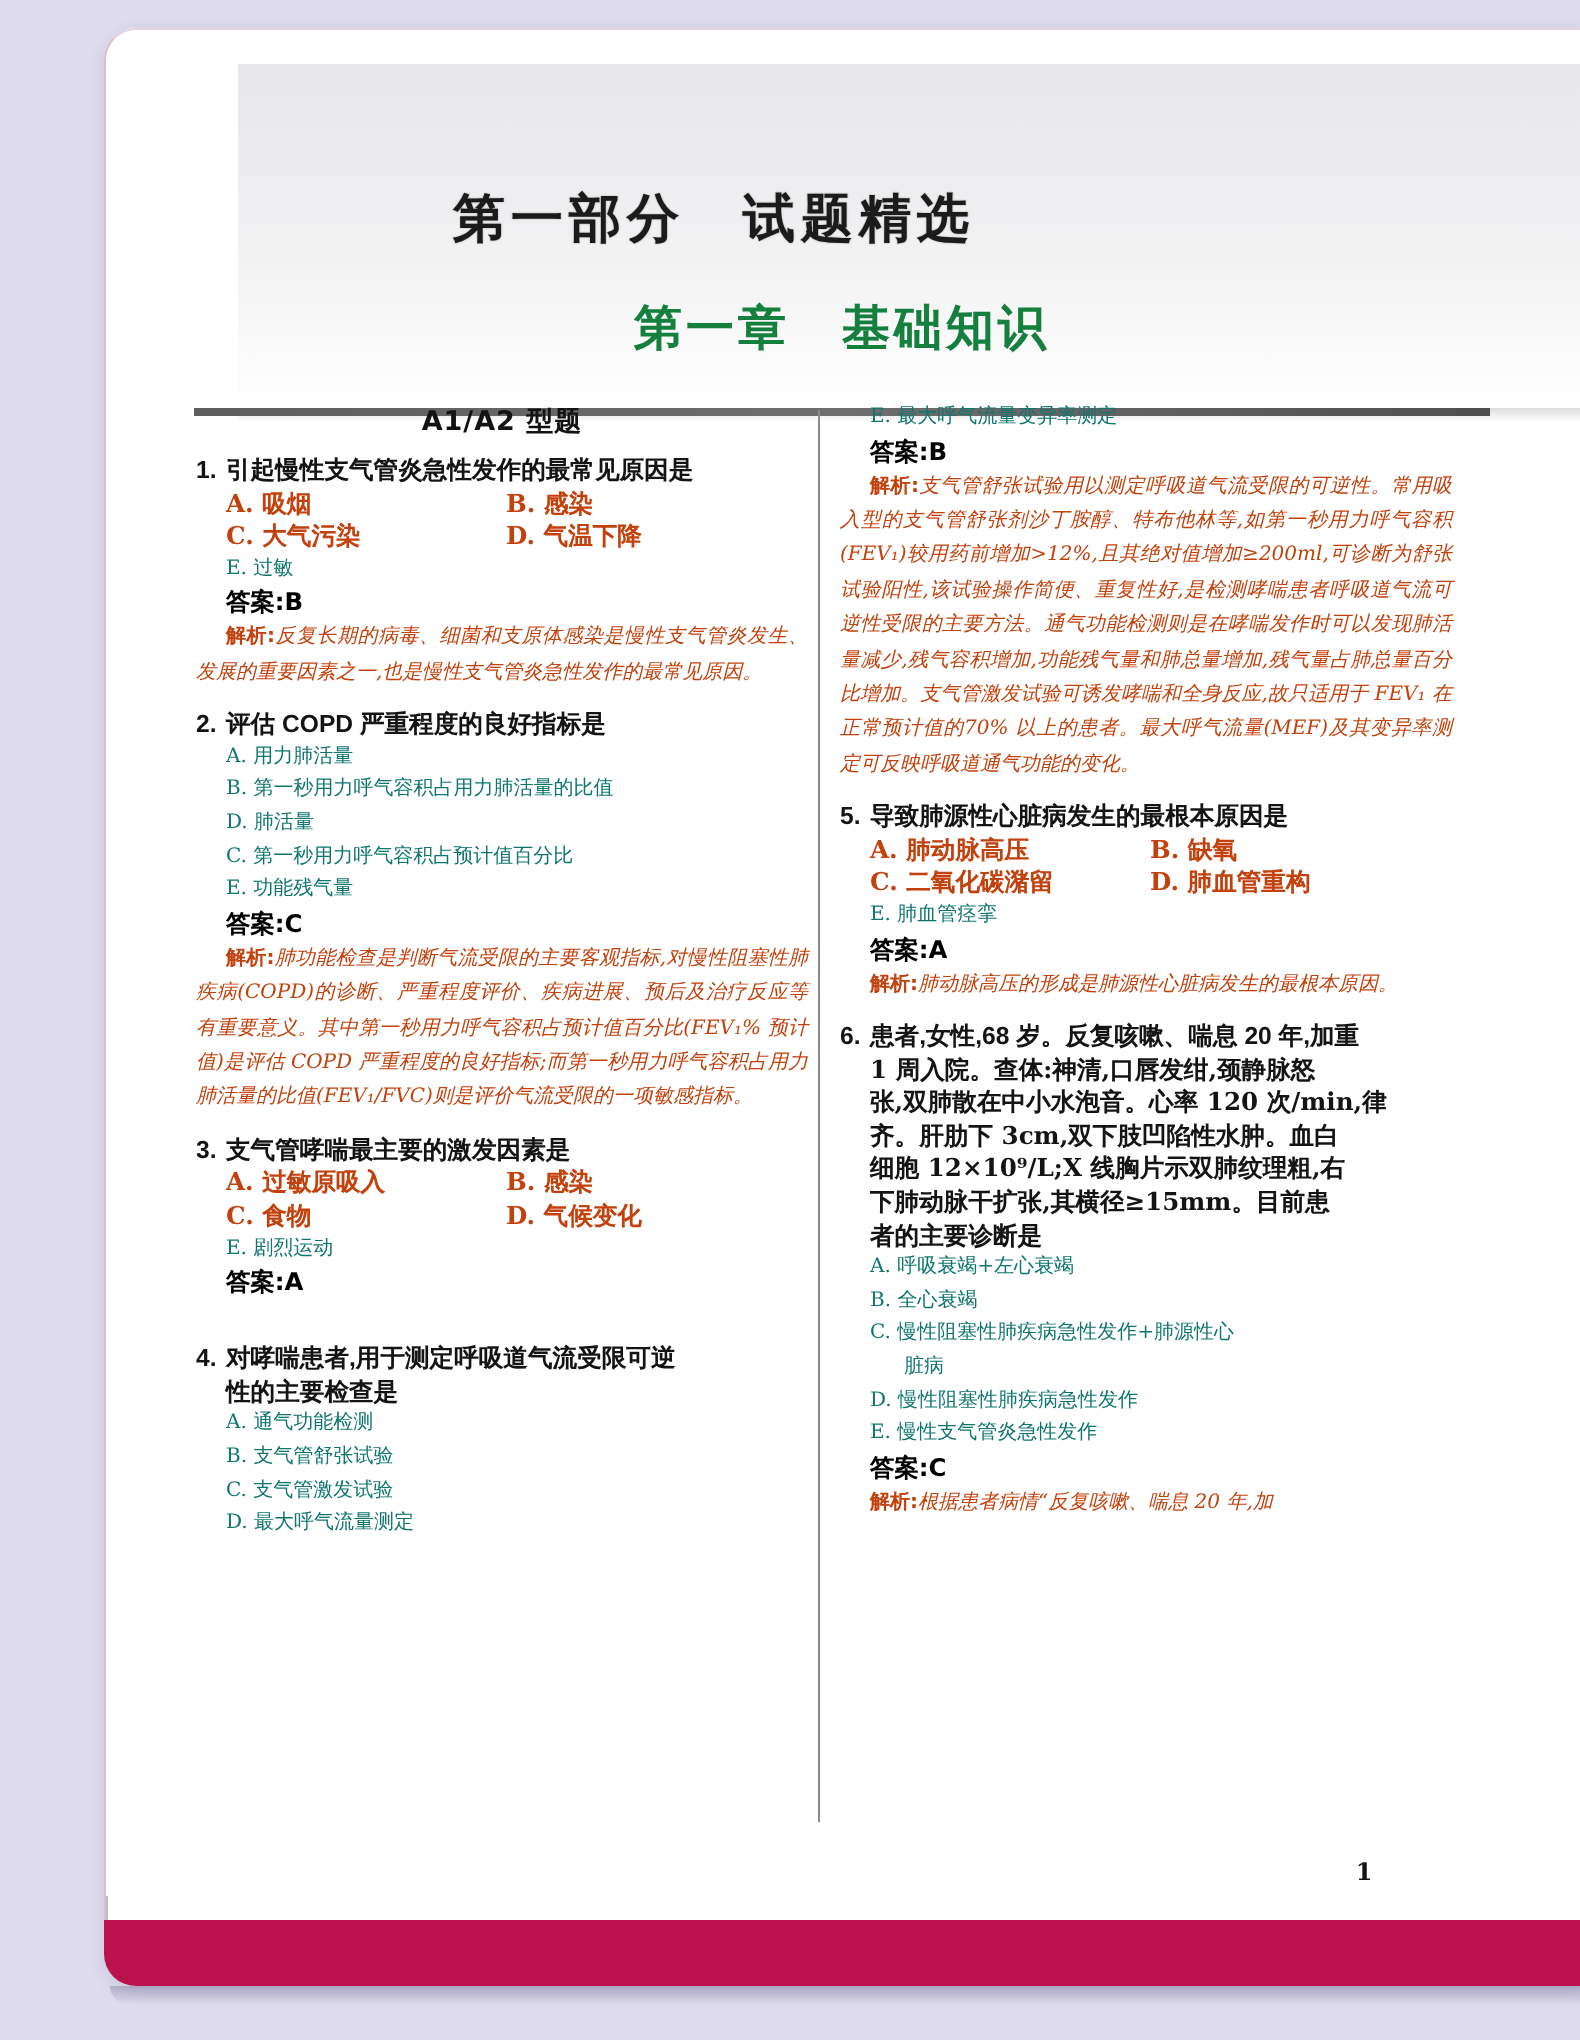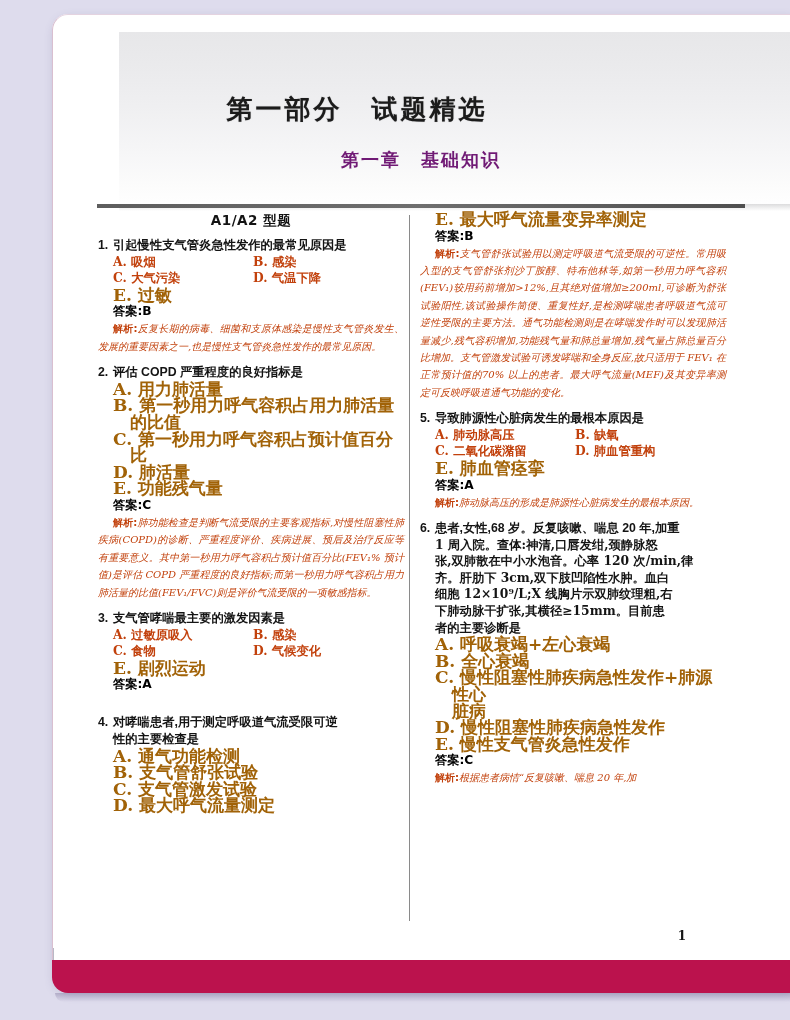--- a/index.html
+++ b/index.html
@@ -77,38 +77,38 @@
     text-shadow: 0 0 1px rgba(0,0,0,0.35);
   }
   #chapter-title {
     position: absolute;
     left: 0;
     top: 134px;
     width: 738px;
     text-align: center;
     font-family: "DejaVu Sans", "Liberation Sans", sans-serif;
     font-weight: 700;
-    font-size: 18px;
+    font-size: 24px;
     letter-spacing: 2px;
-    color: #701a75;
+    color: #15803d;
   }
   #head-rule {
     position: absolute;
     left: 45px;
     top: 190px;
     width: 648px;
     height: 4px;
     background: linear-gradient(to right, #5d5d5d 0%, #6e6e6e 50%, #4f4f4f 100%);
   }
 
   
   #body-cols {
     position: absolute;
     left: 0;
-    top: 198px;
+    top: 188px;
     width: 654px;
     height: 712px;
   }
   #col-left {
     position: absolute;
     left: 46px;
     top: 0;
     width: 306px;
     height: 712px;
   }
@@ -168,24 +168,24 @@
   .opt {
     flex: 0 0 auto;
   }
   .opt.half {
     width: 140px;
   }
   .opt-wrap {
     padding-left: 32px;
     text-indent: -17px;
     font-family: "DejaVu Serif", "Liberation Serif", serif;
-    font-size: 17px;
+    font-size: 10px;
     line-height: 16.6px;
-    color: #a16207;
-    font-weight: 700;
+    color: #0f766e;
+    font-weight: 400;
   }
   .answer {
     padding-left: 15px;
     font-family: "DejaVu Sans", "Liberation Sans", sans-serif;
     font-weight: 700;
     font-size: 12.2px;
     line-height: 17px;
     color: #000000;
   }
   .analysis {
@@ -288,22 +288,22 @@
         <div class="answer"><span>答案:</span><span>B</span></div>
         <div class="analysis"><span class="tag">解析:</span><span>反复长期的病毒、细菌和支原体感染是慢性支气管炎发生、发展的重要因素之一,也是慢性支气管炎急性发作的最常见原因。</span></div>
       </div>
 
       <div class="q-block">
         <div class="q-stem">
           <span class="qnum">2.</span><span>评估 COPD 严重程度的良好指标是</span>
         </div>
         <div class="opt-wrap">A. 用力肺活量</div>
         <div class="opt-wrap">B. 第一秒用力呼气容积占用力肺活量的比值</div>
+        <div class="opt-wrap">D. 肺活量</div>
         <div class="opt-wrap">C. 第一秒用力呼气容积占预计值百分比</div>
-        <div class="opt-wrap">D. 肺活量</div>
         <div class="opt-wrap">E. 功能残气量</div>
         <div class="answer"><span>答案:</span><span>C</span></div>
         <div class="analysis"><span class="tag">解析:</span><span>肺功能检查是判断气流受限的主要客观指标,对慢性阻塞性肺疾病(COPD)的诊断、严重程度评价、疾病进展、预后及治疗反应等有重要意义。其中第一秒用力呼气容积占预计值百分比(FEV₁% 预计值)是评估 COPD 严重程度的良好指标;而第一秒用力呼气容积占用力肺活量的比值(FEV₁/FVC)则是评价气流受限的一项敏感指标。</span></div>
       </div>
 
       <div class="q-block">
         <div class="q-stem">
           <span class="qnum">3.</span><span>支气管哮喘最主要的激发因素是</span>
         </div>
         <div class="opt-row">

